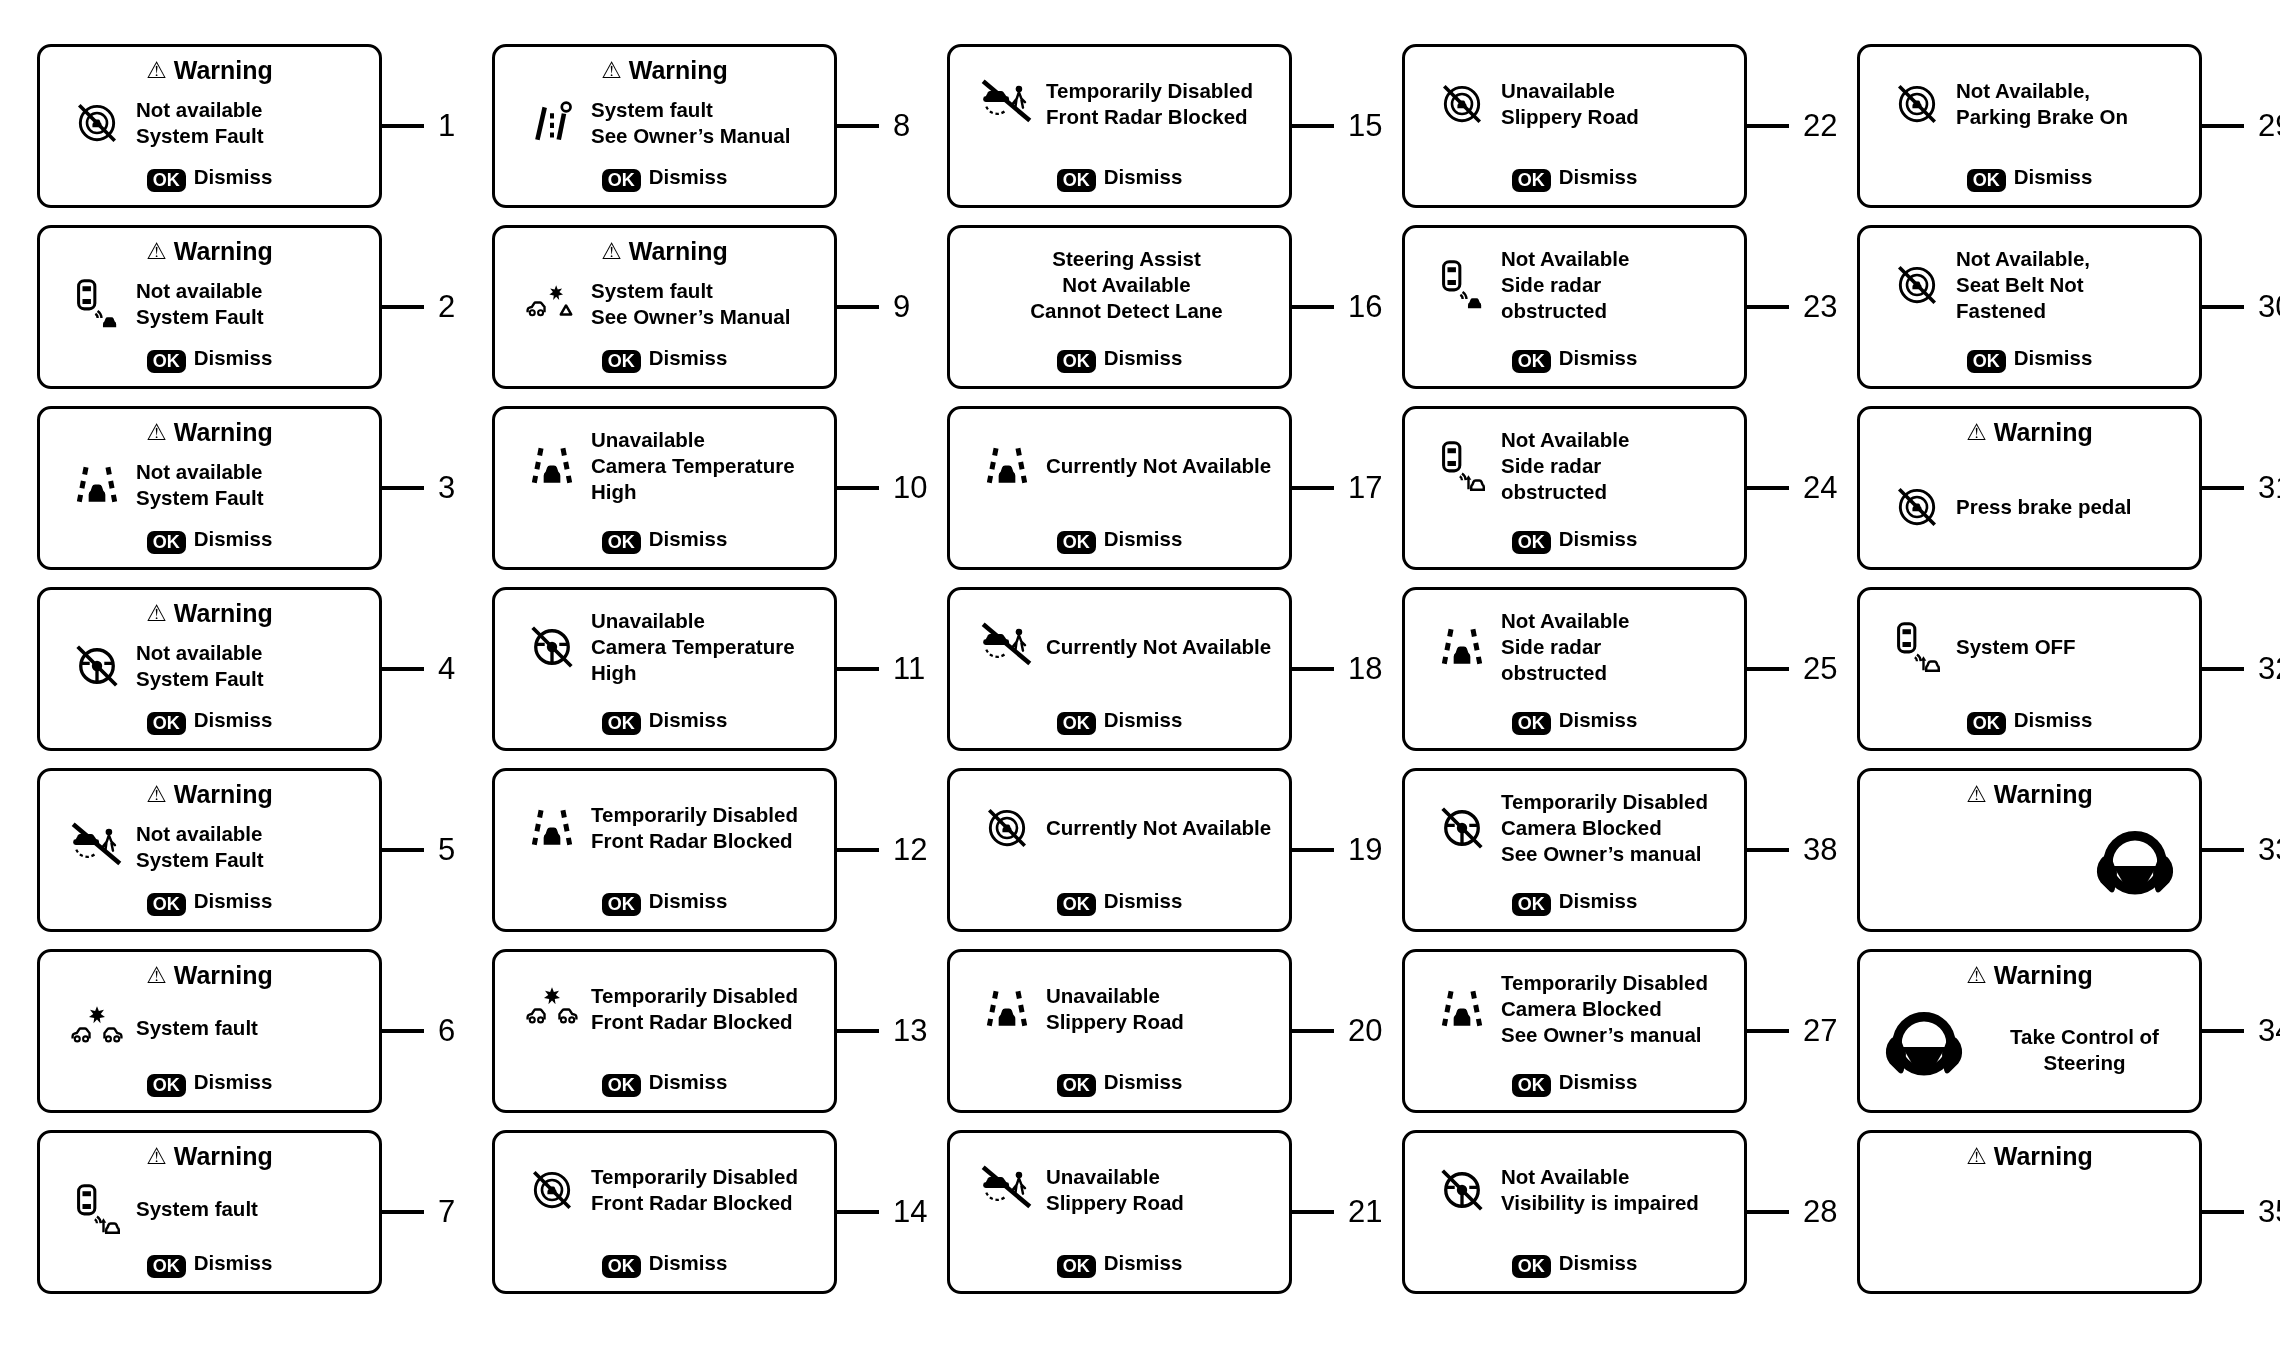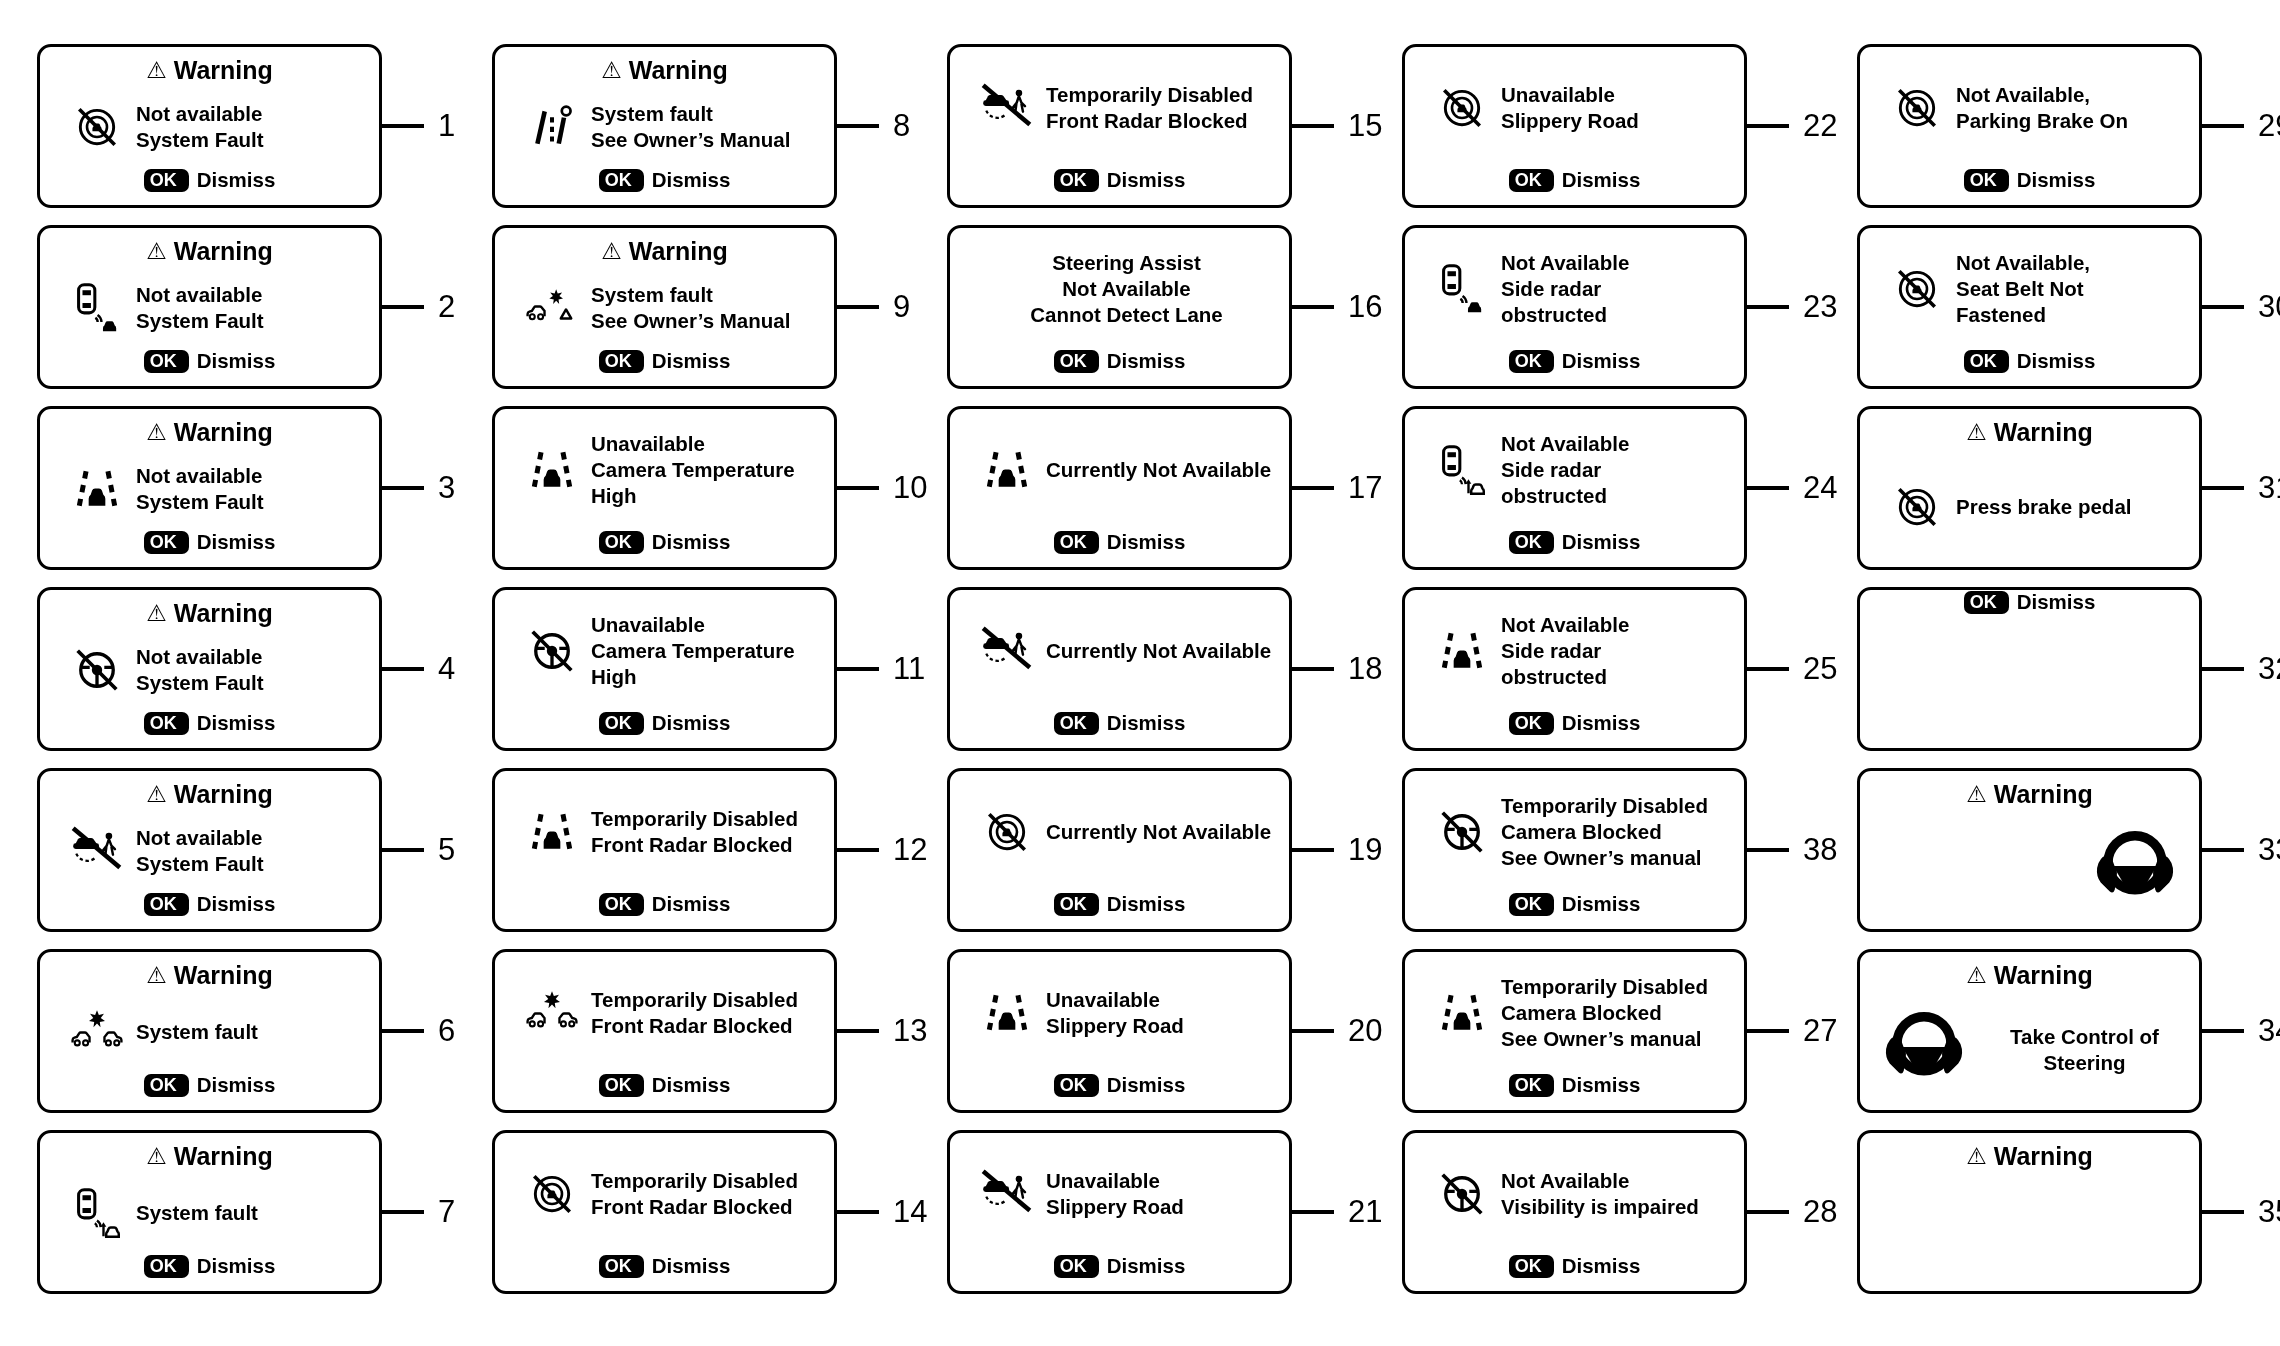--- a/index.html
+++ b/index.html
@@ -51,21 +51,21 @@
     padding:0 10px;gap:2px;
   }
   .card-body.big .card-icon{flex:0 0 auto;}
   .card-body.big .card-lines .line{text-align:center;}
   .card-dismiss{
     flex:0 0 auto;display:flex;justify-content:center;align-items:center;
     gap:8px;padding-bottom:13px;
   }
   .ok-badge{
     background:#000;color:#fff;font-weight:700;font-size:18px;
-    border-radius:7px;padding:1px 12px 2px 6px;line-height:20px;
+    border-radius:7px;padding:1px 6px 2px 6px;line-height:20px;margin-top:8px;
   }
   .dismiss-label{font-size:20.5px;font-weight:700;}
   .leader{width:42px;height:3.5px;background:#000;flex:0 0 auto;}
   .num{margin-left:14px;font-size:31px;font-weight:400;}
   svg{display:block;}
 </style>
 </head>
 <body>
 
 <div class="canvas">
@@ -907,20 +907,37 @@
             </div>
       </div>
 
     </div>
     <div class="leader"></div>
     <div class="num">31</div>
   </div>
       <div class="cell">
     <div class="card">
 
+      <div class="card-body">
+        <span class="card-icon">
+              <svg width="52" height="52" viewBox="0 0 48 48" fill="none" stroke="#000">
+                <rect x="7" y="2.5" width="15" height="26" rx="5.2" stroke-width="2.8"></rect>
+                <rect x="10.6" y="7.6" width="7.8" height="4.6" fill="#000" stroke="none"></rect>
+                <rect x="10.6" y="19.4" width="7.8" height="4.6" fill="#000" stroke="none"></rect>
+                <path d="M24 31 a7.5 7.5 0 0 1 3.4 6" stroke-width="2.2"></path>
+                <path d="M22 33.4 a4.3 4.3 0 0 1 2 3.7" stroke-width="2.2"></path>
+                <path d="M32.5 46 v-2.6 q0-1.6 1.2-2.4 l1-2.5 q0.5-1.2 1.9-1.2 h3.4 q1.4 0 1.9 1.2 l1 2.5 q1.2 0.8 1.2 2.4 V46 z" stroke-width="2.3"></path>
+                <line x1="30" y1="45.5" x2="30" y2="35.5" stroke-width="2.2"></line>
+                <path d="M30 32.6 l-2.6 4 h5.2 z" fill="#000" stroke="none"></path>
+              </svg>
+            </span>
+        <div class="card-lines">
+              <div class="line">System OFF</div>
+            </div>
+      </div>
       <div class="card-dismiss">
         <span class="ok-badge">OK</span>
         <span class="dismiss-label">Dismiss</span>
       </div>
     </div>
     <div class="leader"></div>
     <div class="num">32</div>
   </div>
       <div class="cell">
     <div class="card">

